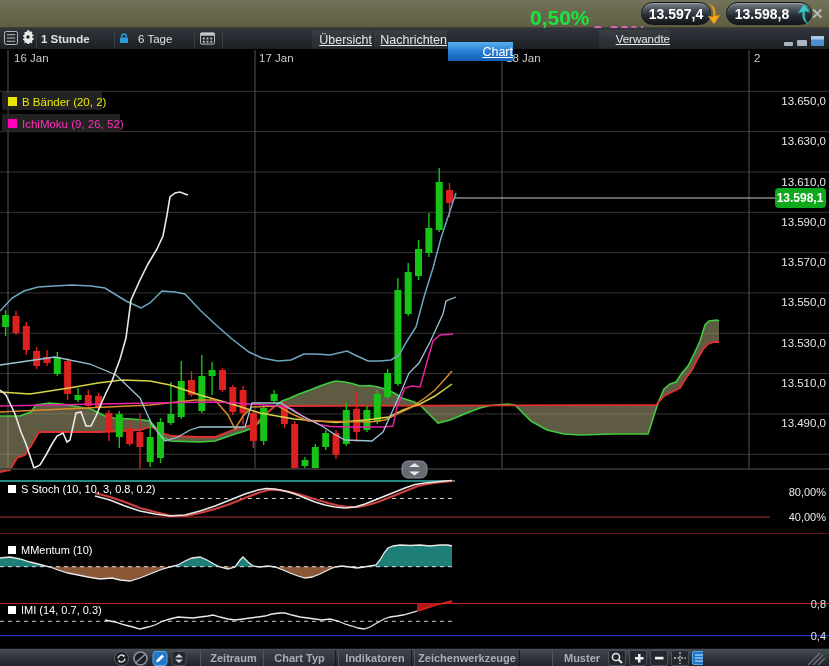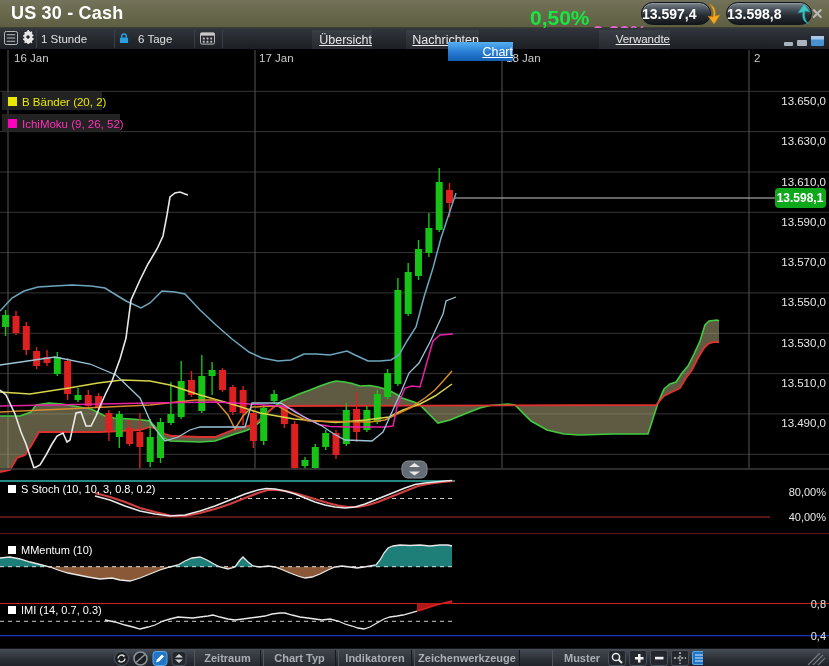--- a/index.html
+++ b/index.html
@@ -5,21 +5,21 @@
   font-family:"Liberation Sans", sans-serif; }
 #stage { position:relative; width:829px; height:666px; }
 .abs { position:absolute; }
 
 #titlebar { position:absolute; top:0; left:0; width:829px; height:28px;
   background:linear-gradient(#73725b 0%, #6a6a4e 40%, #5e5e44 100%); border-bottom:1px solid #3f3f2d; }
 #title { position:absolute; left:11px; top:3px; font-size:18px; font-weight:bold; color:#fff; letter-spacing:0.2px; }
 .pct1 { position:absolute; left:530px; top:6px; font-size:21px; font-weight:bold; color:#19e541; }
 .pct2 { position:absolute; left:593px; top:22px; font-size:19px; font-weight:bold; color:#e464c8; }
 .pill { position:absolute; top:2px; height:23px; border-radius:12px; color:#fff; font-size:14px;
-  font-weight:bold; padding:3px 0 0 0;
+  font-weight:bold; text-align:center; padding:3px 0 0 0;
   background:linear-gradient(#7a828c 0%, #49515b 30%, #262c33 60%, #14181d 100%);
   border:1px solid #101317; box-shadow:inset 0 1px 1px rgba(255,255,255,0.25); }
 #closex { position:absolute; left:811px; top:5px; font-size:15px; font-weight:bold; color:#b8b8b8; }
 
 #toolbar { position:absolute; top:28px; left:0; width:829px; height:22px;
   background:linear-gradient(#32363d 0%, #24272c 60%, #1c1f23 100%); border-bottom:1px solid #000; }
 .tbtxt { position:absolute; top:5px; font-size:11.5px; color:#e0e0e0; }
 .tab { position:absolute; top:2px; height:19px; font-size:12.5px; color:#e8e8e8; text-align:right;
   padding-top:3px; background:linear-gradient(#3a3e45,#26292e);text-decoration:underline; }
 .tabsel { background:linear-gradient(#56b1f2 0%, #2a7fd4 50%, #115fb4 100%); color:#fff; }
@@ -200,21 +200,20 @@
 <line x1="0" y1="635.7" x2="829" y2="635.7" stroke="#2233bb" stroke-width="1.2"></line>
 <polygon points="417,611 424,609 430,607 436,605 442,603.5 448,602 452,601 452,603.5 417,603.5" fill="#b01818"></polygon>
 <polyline points="105,620 115,622 125,625 133,627 140,629 148,627 155,625 163,621 170,619 178,617 185,617.5 193,618 200,617 208,616 213,615 220,617 228,619 235,620 243,619 250,618 258,617 265,616 272,614 280,613 285,613 292,615 300,617 308,618 315,619 322,620 330,619 338,621 345,624 352,626 358,628 364,629 370,627 377,623 384,619 390,617 397,616 403,615 410,613 417,611" fill="none" stroke="#e8e8e8" stroke-width="1.3"></polyline>
 <polyline points="417,611 424,609 430,607 436,605 442,603.5 448,602 452,601" fill="none" stroke="#dd2222" stroke-width="1.6"></polyline>
 <rect x="8" y="606" width="8" height="8" fill="#ffffff"></rect>
 <text x="21" y="614" font-size="11" fill="#ffffff" font-family="Liberation Sans, sans-serif">IMI (14, 0.7, 0.3)</text>
 <text x="826" y="608" font-size="11" fill="#e8e8e8" text-anchor="end" font-family="Liberation Sans, sans-serif">0,8</text>
 <text x="826" y="640" font-size="11" fill="#e8e8e8" text-anchor="end" font-family="Liberation Sans, sans-serif">0,4</text>
 </svg>
 <div id="titlebar">
- <div id="title">US 30 - Cash</div>
  <div class="pct1">0,50%</div>
  <div class="pct2">9,39%</div>
  <div class="pill" style="left:641px;width:70px;">13.597,4</div>
  <div class="pill" style="left:726px;width:86px;padding-right:14px;">13.598,8</div>
  <svg class="abs" style="left:705px;top:3px" width="20" height="22" viewBox="0 0 20 22">
    <path d="M4 1 C10 3 11 8 10 13 L15 12 L9 21 L3 13 L8 14 C9 9 8 4 4 1 Z" fill="#f5a81e" stroke="#c87d08" stroke-width="0.6"></path>
  </svg>
  <svg class="abs" style="left:793px;top:3px" width="20" height="22" viewBox="0 0 20 22">
    <path d="M16 21 C10 19 9 14 10 9 L5 10 L11 1 L17 9 L12 8 C11 13 12 18 16 21 Z" fill="#40c6c6" stroke="#1a9a9a" stroke-width="0.6"></path>
  </svg>
@@ -224,21 +223,21 @@
  <svg class="abs" style="left:4px;top:3px" width="14" height="14" viewBox="0 0 15 15">
   <rect x="0.5" y="0.5" width="14" height="14" rx="2" fill="#23262b" stroke="#c8c8c8"></rect>
   <line x1="3" y1="4" x2="12" y2="4" stroke="#c8c8c8"></line>
         <line x1="3" y1="7.5" x2="12" y2="7.5" stroke="#c8c8c8"></line>
         <line x1="3" y1="11" x2="12" y2="11" stroke="#c8c8c8"></line>
  </svg>
  <svg class="abs" style="left:21px;top:2px" width="14" height="14" viewBox="0 0 24 24">
   <path fill="#e8e8e8" d="M12 8a4 4 0 1 0 0 8 4 4 0 0 0 0-8zm9.4 5.6l-2.1-.3a7 7 0 0 0 0-2.6l2.1-.3.3-2-2-.8a7 7 0 0 0-1.3-2.2l1.2-1.7-1.4-1.4-1.7 1.2a7 7 0 0 0-2.2-1.3l-.8-2h-2l-.8 2a7 7 0 0 0-2.2 1.3L6.8 3.3 5.4 4.7l1.2 1.7a7 7 0 0 0-1.3 2.2l-2 .8.3 2 2.1.3a7 7 0 0 0 0 2.6l-2.1.3-.3 2 2 .8a7 7 0 0 0 1.3 2.2l-1.2 1.7 1.4 1.4 1.7-1.2a7 7 0 0 0 2.2 1.3l.8 2h2l.8-2a7 7 0 0 0 2.2-1.3l1.7 1.2 1.4-1.4-1.2-1.7a7 7 0 0 0 1.3-2.2l2-.8z"></path>
   <circle cx="12" cy="12" r="3" fill="#24272c"></circle>
  </svg>
- <div class="tbtxt" style="left:41px;">1 Stunde</div>
+ <div class="tbtxt" style="left:41px;font-weight:bold;">1 Stunde</div>
  <svg class="abs" style="left:119px;top:5px" width="10" height="11" viewBox="0 0 11 12">
   <rect x="1" y="5" width="9" height="6" rx="1" fill="#2a9fe0"></rect>
         <path d="M3 5 V3.5 a2.5 2.5 0 0 1 5 0 V5" fill="none" stroke="#2a9fe0" stroke-width="1.6"></path>
  </svg>
  <div class="tbtxt" style="left:138px;">6 Tage</div>
  <svg class="abs" style="left:200px;top:3px" width="15" height="14" viewBox="0 0 16 15">
   <rect x="0.5" y="2" width="15" height="12" rx="1.5" fill="#23262b" stroke="#c8c8c8"></rect>
   <rect x="0.5" y="2" width="15" height="3" fill="#c8c8c8"></rect>
   <g fill="#c8c8c8">
           <rect x="3" y="7" width="2" height="2"></rect>
@@ -247,21 +246,21 @@
           <rect x="3" y="10.5" width="2" height="2"></rect>
           <rect x="7" y="10.5" width="2" height="2"></rect>
           <rect x="11" y="10.5" width="2" height="2"></rect>
         </g>
  </svg>
  <div class="abs" style="left:36px;top:2px;width:1px;height:18px;background:#14161a;border-right:1px solid #3a3e45;"></div>
  <div class="abs" style="left:114px;top:2px;width:1px;height:18px;background:#14161a;border-right:1px solid #3a3e45;"></div>
  <div class="abs" style="left:194px;top:2px;width:1px;height:18px;background:#14161a;border-right:1px solid #3a3e45;"></div>
  <div class="abs" style="left:222px;top:2px;width:1px;height:18px;background:#14161a;border-right:1px solid #3a3e45;"></div>
  <div class="tab" style="left:312px;width:60px;">Übersicht</div>
- <div class="tab" style="left:374px;width:73px;margin-left:32px;">Nachrichten</div>
+ <div class="tab" style="left:374px;width:73px;">Nachrichten</div>
  <div class="tab tabsel" style="left:448px;width:65px;margin-top:12px;">Chart</div>
  <div class="tab" style="left:599px;width:71px;font-size:11.5px;">Verwandte</div>
  <svg class="abs" style="left:784px;top:7px" width="42" height="12" viewBox="0 0 42 12">
   <rect x="0" y="7" width="9" height="4" rx="1" fill="#aab4be"></rect>
   <rect x="13" y="5" width="10" height="6" rx="1" fill="#aab4be"></rect>
   <rect x="27" y="1" width="13" height="10" rx="1" fill="#4a90d0"></rect>
   <rect x="27" y="1" width="13" height="3.5" fill="#a8c8e8"></rect>
  </svg>
 </div>
 <div id="bottombar">
@@ -269,21 +268,21 @@
   <circle cx="7.5" cy="7.5" r="7" fill="#1b1e22" stroke="#555b63" stroke-width="1"></circle>
   <path d="M4 7.5 a3.5 3.5 0 0 1 6-2.4 M11 7.5 a3.5 3.5 0 0 1 -6 2.4" fill="none" stroke="#d8d8d8" stroke-width="1.4"></path>
   <path d="M9.2 3.6 l2.2 1.4 -2.4 1.2 z M5.8 11.4 l-2.2 -1.4 2.4 -1.2 z" fill="#d8d8d8"></path>
   <circle cx="26.5" cy="7.5" r="6.5" fill="#1b1e22" stroke="#8a9098" stroke-width="1.6"></circle>
   <line x1="22" y1="11.5" x2="31" y2="3.5" stroke="#8a9098" stroke-width="1.6"></line>
   <rect x="39" y="0.5" width="14" height="14" rx="3" fill="#2276c8" stroke="#55a8e8" stroke-width="1"></rect>
   <path d="M42 11.5 l1 -3 5 -5 2 2 -5 5 z" fill="#fff"></path>
   <rect x="58" y="0.5" width="14" height="14" rx="3" fill="#23262b" stroke="#4a5058" stroke-width="1"></rect>
   <path d="M61 6.5 l4 -3.5 4 3.5 z M61 8.5 l4 3.5 4 -3.5 z" fill="#cfd4da"></path>
  </svg>
- <div class="bbtn" style="left:194px;width:67px;">Zeitraum</div>
+ <div class="bbtn" style="left:200px;width:67px;">Zeitraum</div>
  <div class="bbtn" style="left:263px;width:73px;text-align:center;">Chart Typ</div>
  <div class="bbtn" style="left:338px;width:74px;">Indikatoren</div>
  <div class="bbtn" style="left:414px;width:106px;">Zeichenwerkzeuge</div>
  <div class="bbtn" style="left:552px;width:60px;">Muster</div>
  <svg class="abs" style="left:608px;top:1px" width="95" height="16" viewBox="0 0 95 16">
   <rect x="0.5" y="0.5" width="17" height="15" rx="2" fill="#24282e" stroke="#4a5058"></rect>
   <circle cx="8" cy="7" r="3.6" fill="none" stroke="#e8e8e8" stroke-width="1.5"></circle>
   <line x1="10.6" y1="9.6" x2="14" y2="13" stroke="#e8e8e8" stroke-width="2"></line>
   <rect x="21.5" y="0.5" width="17" height="15" rx="2" fill="#24282e" stroke="#4a5058"></rect>
   <path d="M27 7 h3 v-3 h2.5 v3 h3 v2.5 h-3 v3 h-2.5 v-3 h-3 z" fill="#f0f0f0"></path>

